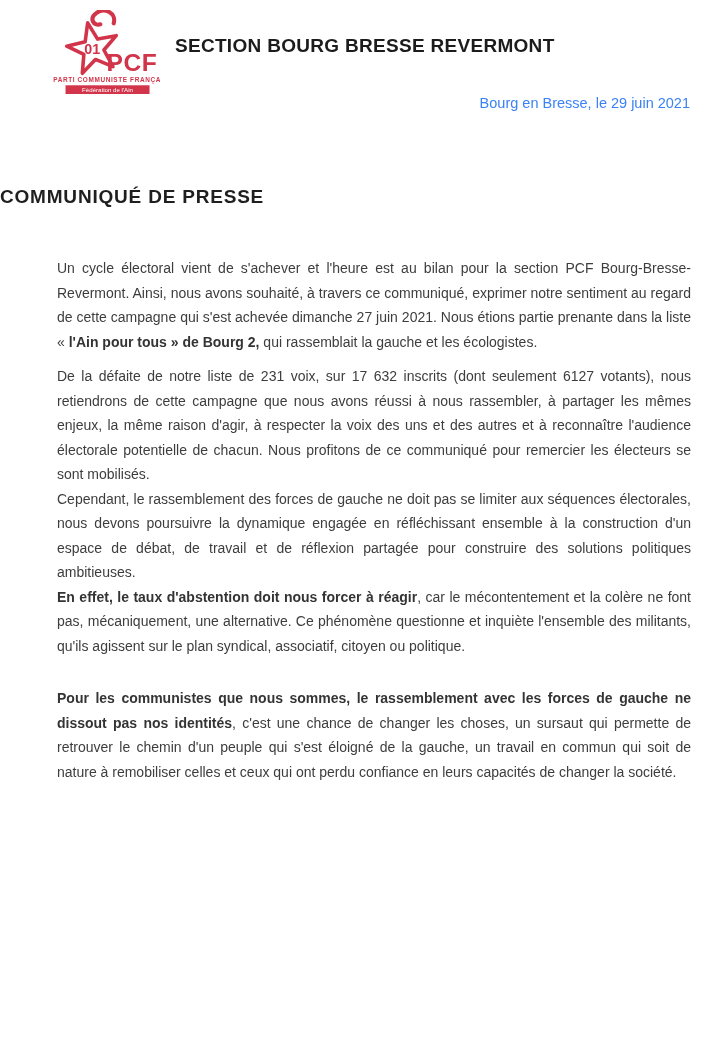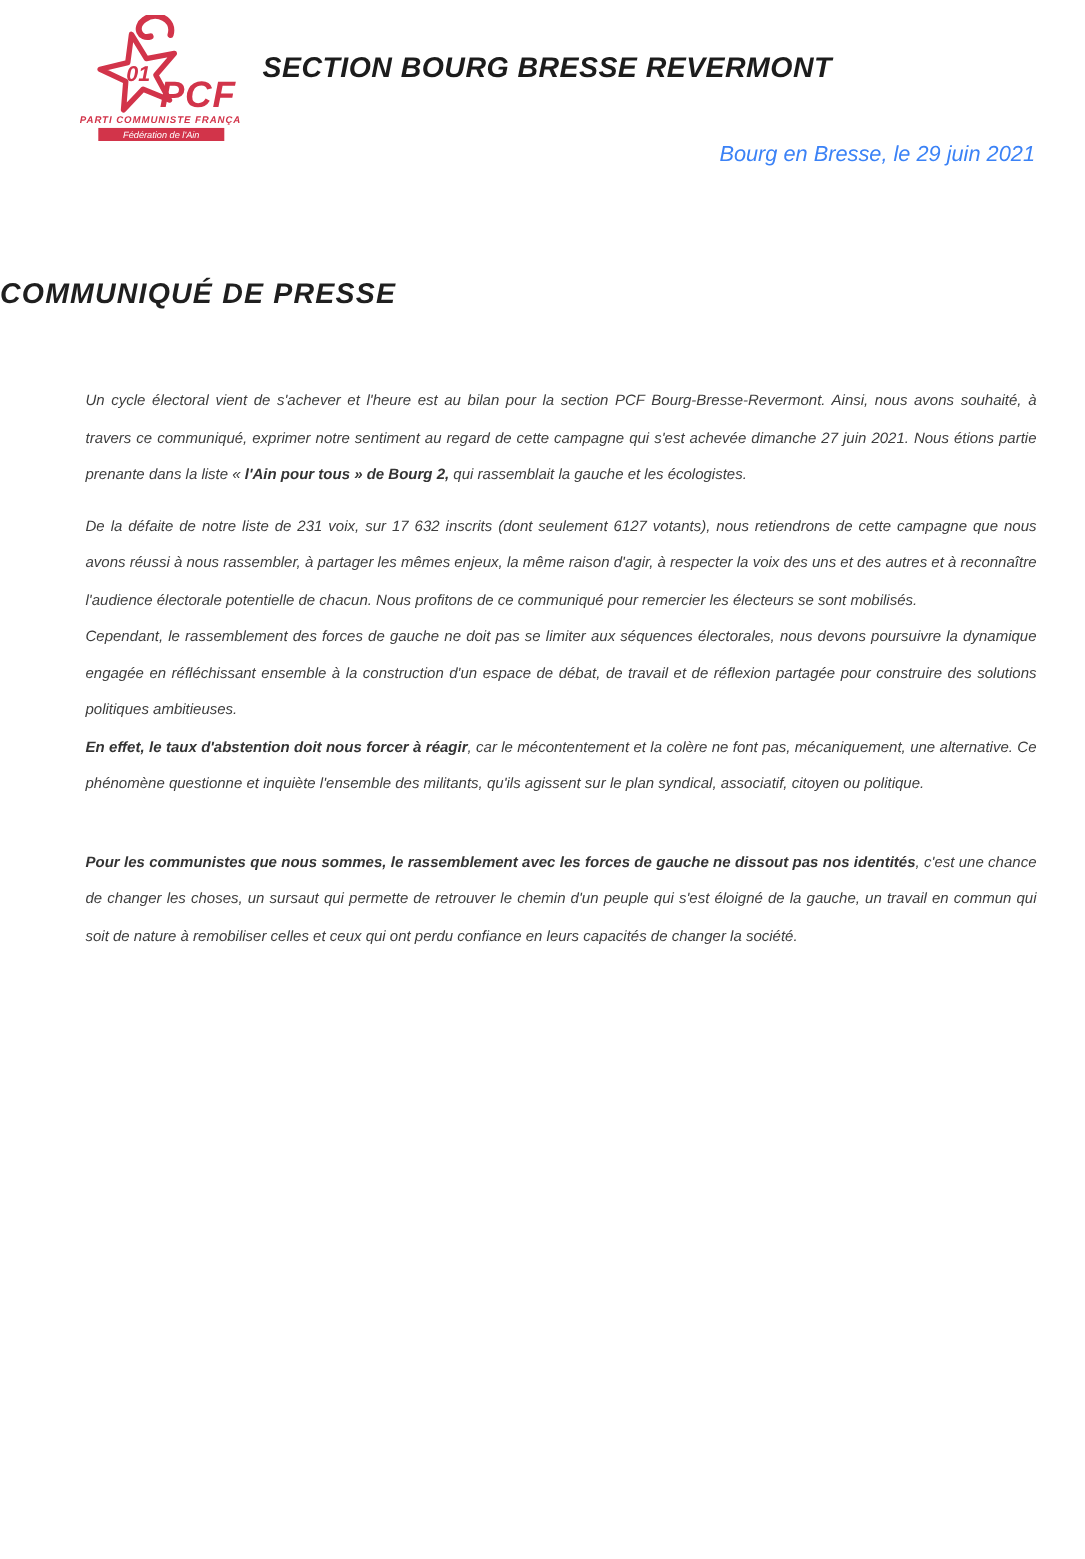--- a/index.html
+++ b/index.html
@@ -3,21 +3,20 @@
 <meta charset="utf-8">
 <style>
   html, body { margin: 0; padding: 0; background: #ffffff; }
   .page {
     position: relative;
     width: 723px;
     height: 802px;
     background: #ffffff;
     font-family: "Liberation Sans", "DejaVu Sans", sans-serif;
     overflow: hidden;
-    font-style: italic;
   }
   .logo {
     position: absolute;
     left: 52px;
     top: 10px;
     width: 108px;
     height: 84px;
   }
   .logo svg { width: 100%; height: 100%; }
   .section-title {
@@ -47,21 +46,21 @@
     font-size: 19px;
     font-weight: bold;
     letter-spacing: 0.8px;
     color: #1f1f1f;
   }
   .body-text {
     position: absolute;
     top: 256px;
     left: 57px;
     width: 634px;
-    font-size: 10px;
+    font-size: 14px;
     line-height: 24.5px;
     text-align: justify;
     color: #3d3d3d;
   }
   .para { margin: 0; }
   .para b { color: #343434; }
   .m-small  { margin-bottom: 10px; }
   .m-large  { margin-bottom: 36px; }
   .m-medium { margin-bottom: 28px; }
 </style>

